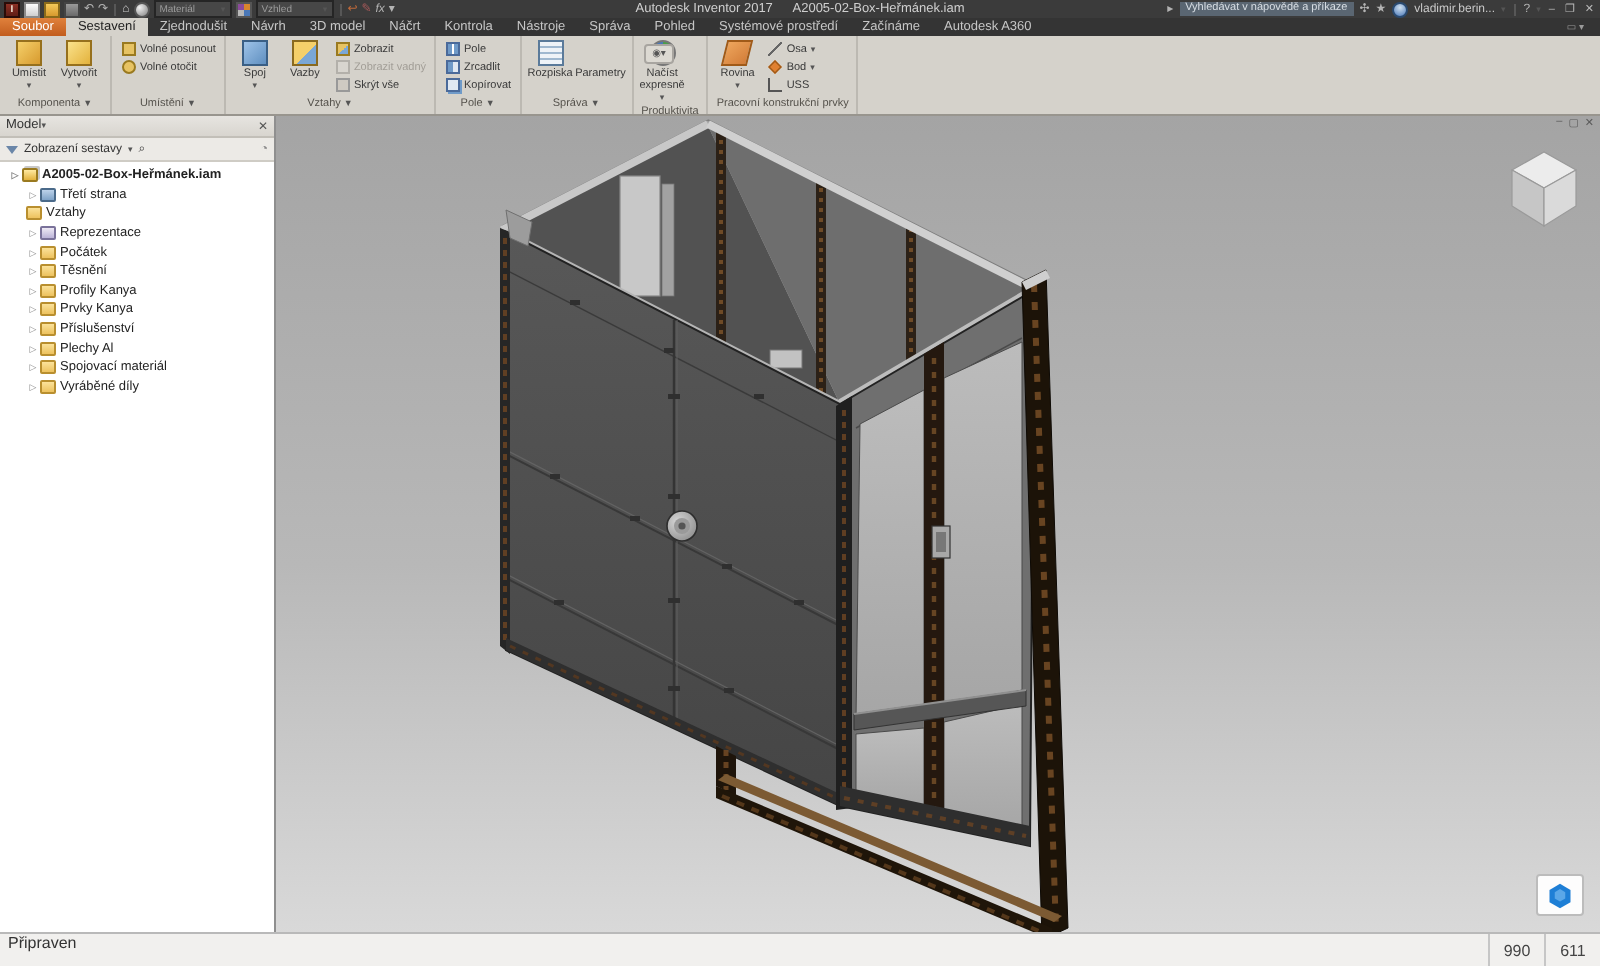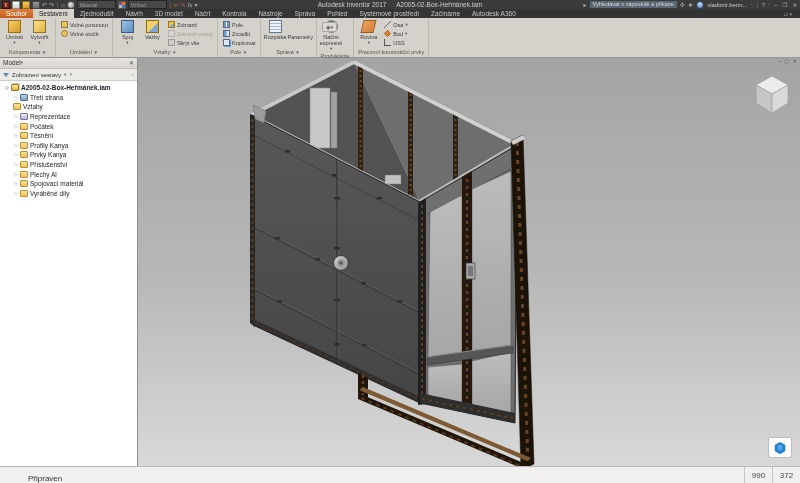--- a/index.html
+++ b/index.html
@@ -93,21 +93,21 @@
   .ti.representation{background:linear-gradient(#eee9f4,#bcb4d8);border:0.5px solid #7a729a;}
   
   .viewport{position:absolute;top:57px;left:137px;right:0;bottom:16px;
             background:linear-gradient(#a4a4a4 0%,#b8b8b8 55%,#d9d9d9 100%);overflow:hidden;}
   .docctrl{position:absolute;top:1px;right:3px;display:flex;gap:3px;color:#5a5a5a;font-size:5.5px;z-index:5;}
   .viewcube{position:absolute;top:13px;right:6px;z-index:5;}
   .a360btn{position:absolute;right:8px;bottom:9px;width:22px;height:19px;background:#fdfdfd;
            border:1px solid #bcbcbc;border-radius:2px;display:flex;align-items:center;justify-content:center;z-index:5;}
   
   .statusbar{position:absolute;left:0;right:0;bottom:0;height:16px;background:#f1f0ee;
-             border-top:1px solid #b9b9b9;display:flex;align-items:flex-end;font-size:8px;color:#333;z-index:30;padding-left:24px;}
+             border-top:1px solid #b9b9b9;display:flex;align-items:flex-start;font-size:8px;color:#333;z-index:30;}
   .statusbar .msg{padding-left:4px;}
   .scell{border-left:1px solid #c6c6c6;width:27px;height:100%;display:flex;align-items:center;justify-content:center;color:#444;}
 </style>
 </head>
 <body>
 
 <div class="titlebar">
   <div class="titletext">
     <span>Autodesk Inventor 2017</span>
     <b>A2005-02-Box-Heřmánek.iam</b>
@@ -590,15 +590,15 @@
       <polygon points="8,4 11,5.8 11,9.4 8,11.2 5,9.4 5,5.8" fill="#5aa7e8"></polygon>
     </svg>
   </div>
 </div>
 
 <div class="statusbar">
   <span class="msg">Připraven</span>
   <div style="margin-left:auto;display:flex;height:100%">
 
   <div class="scell">990</div>
-      <div class="scell">372</div>
+      <div class="scell">611</div>
     </div>
 </div>
 
 </body></html>

